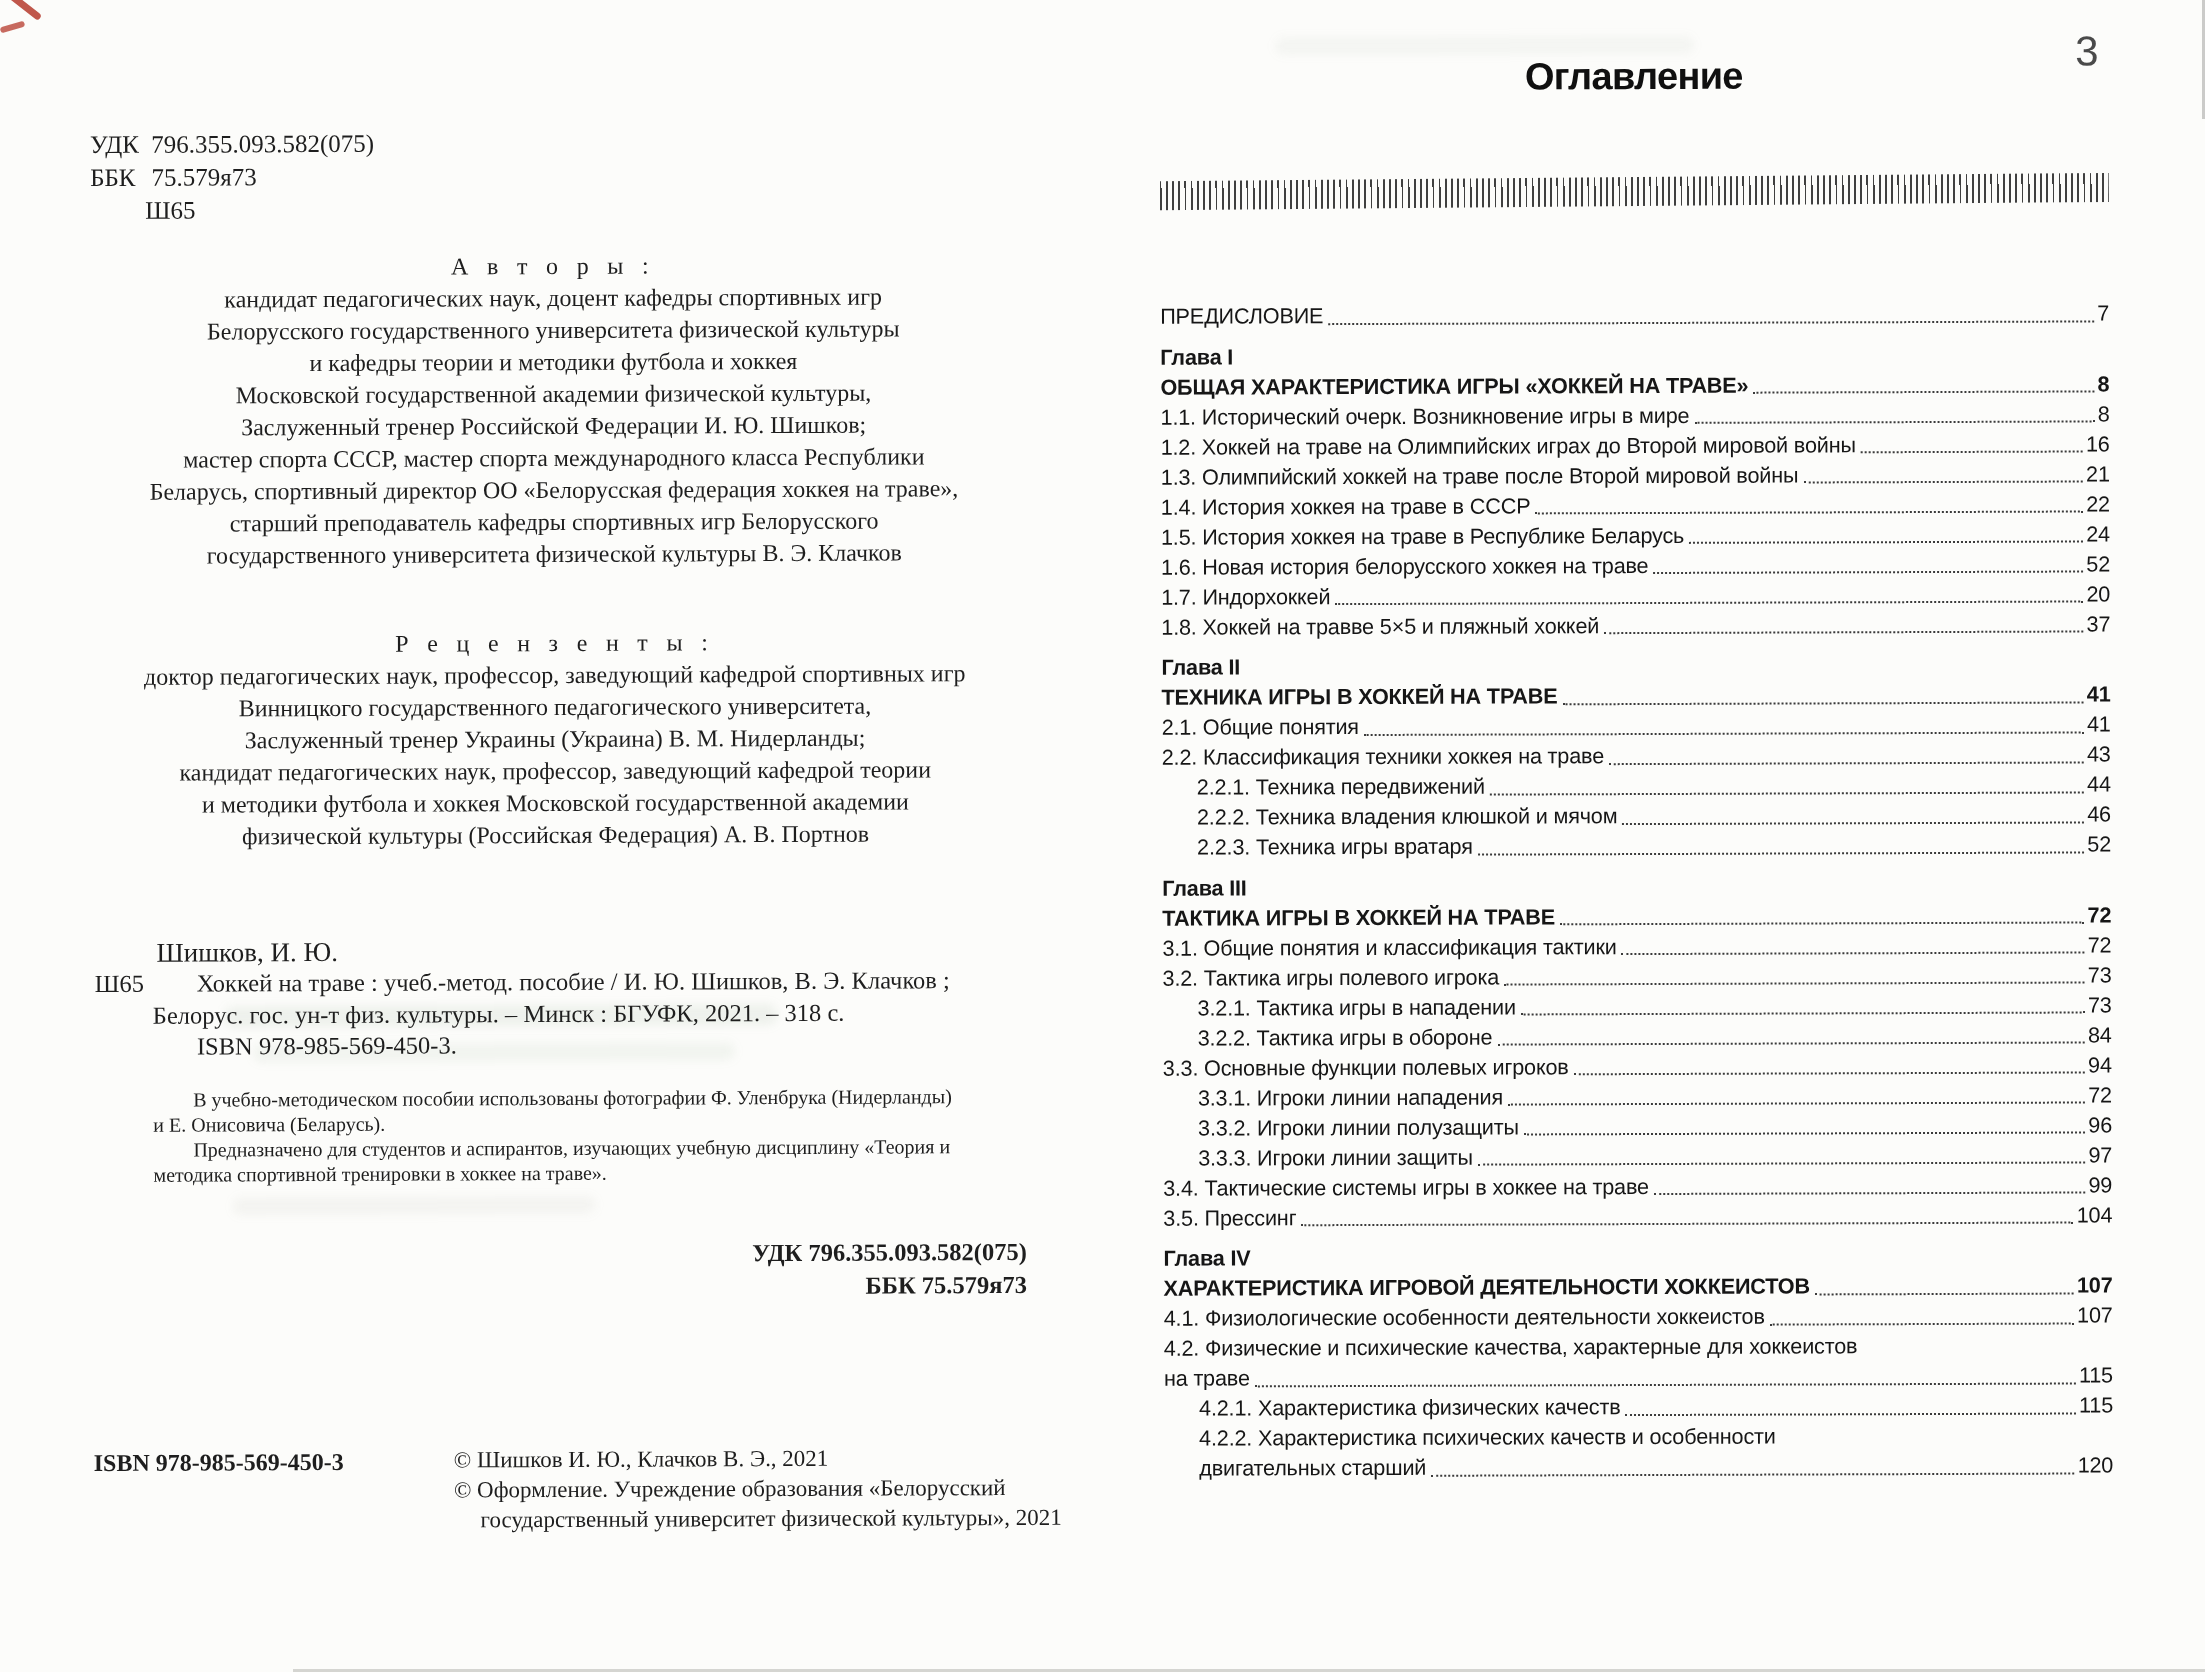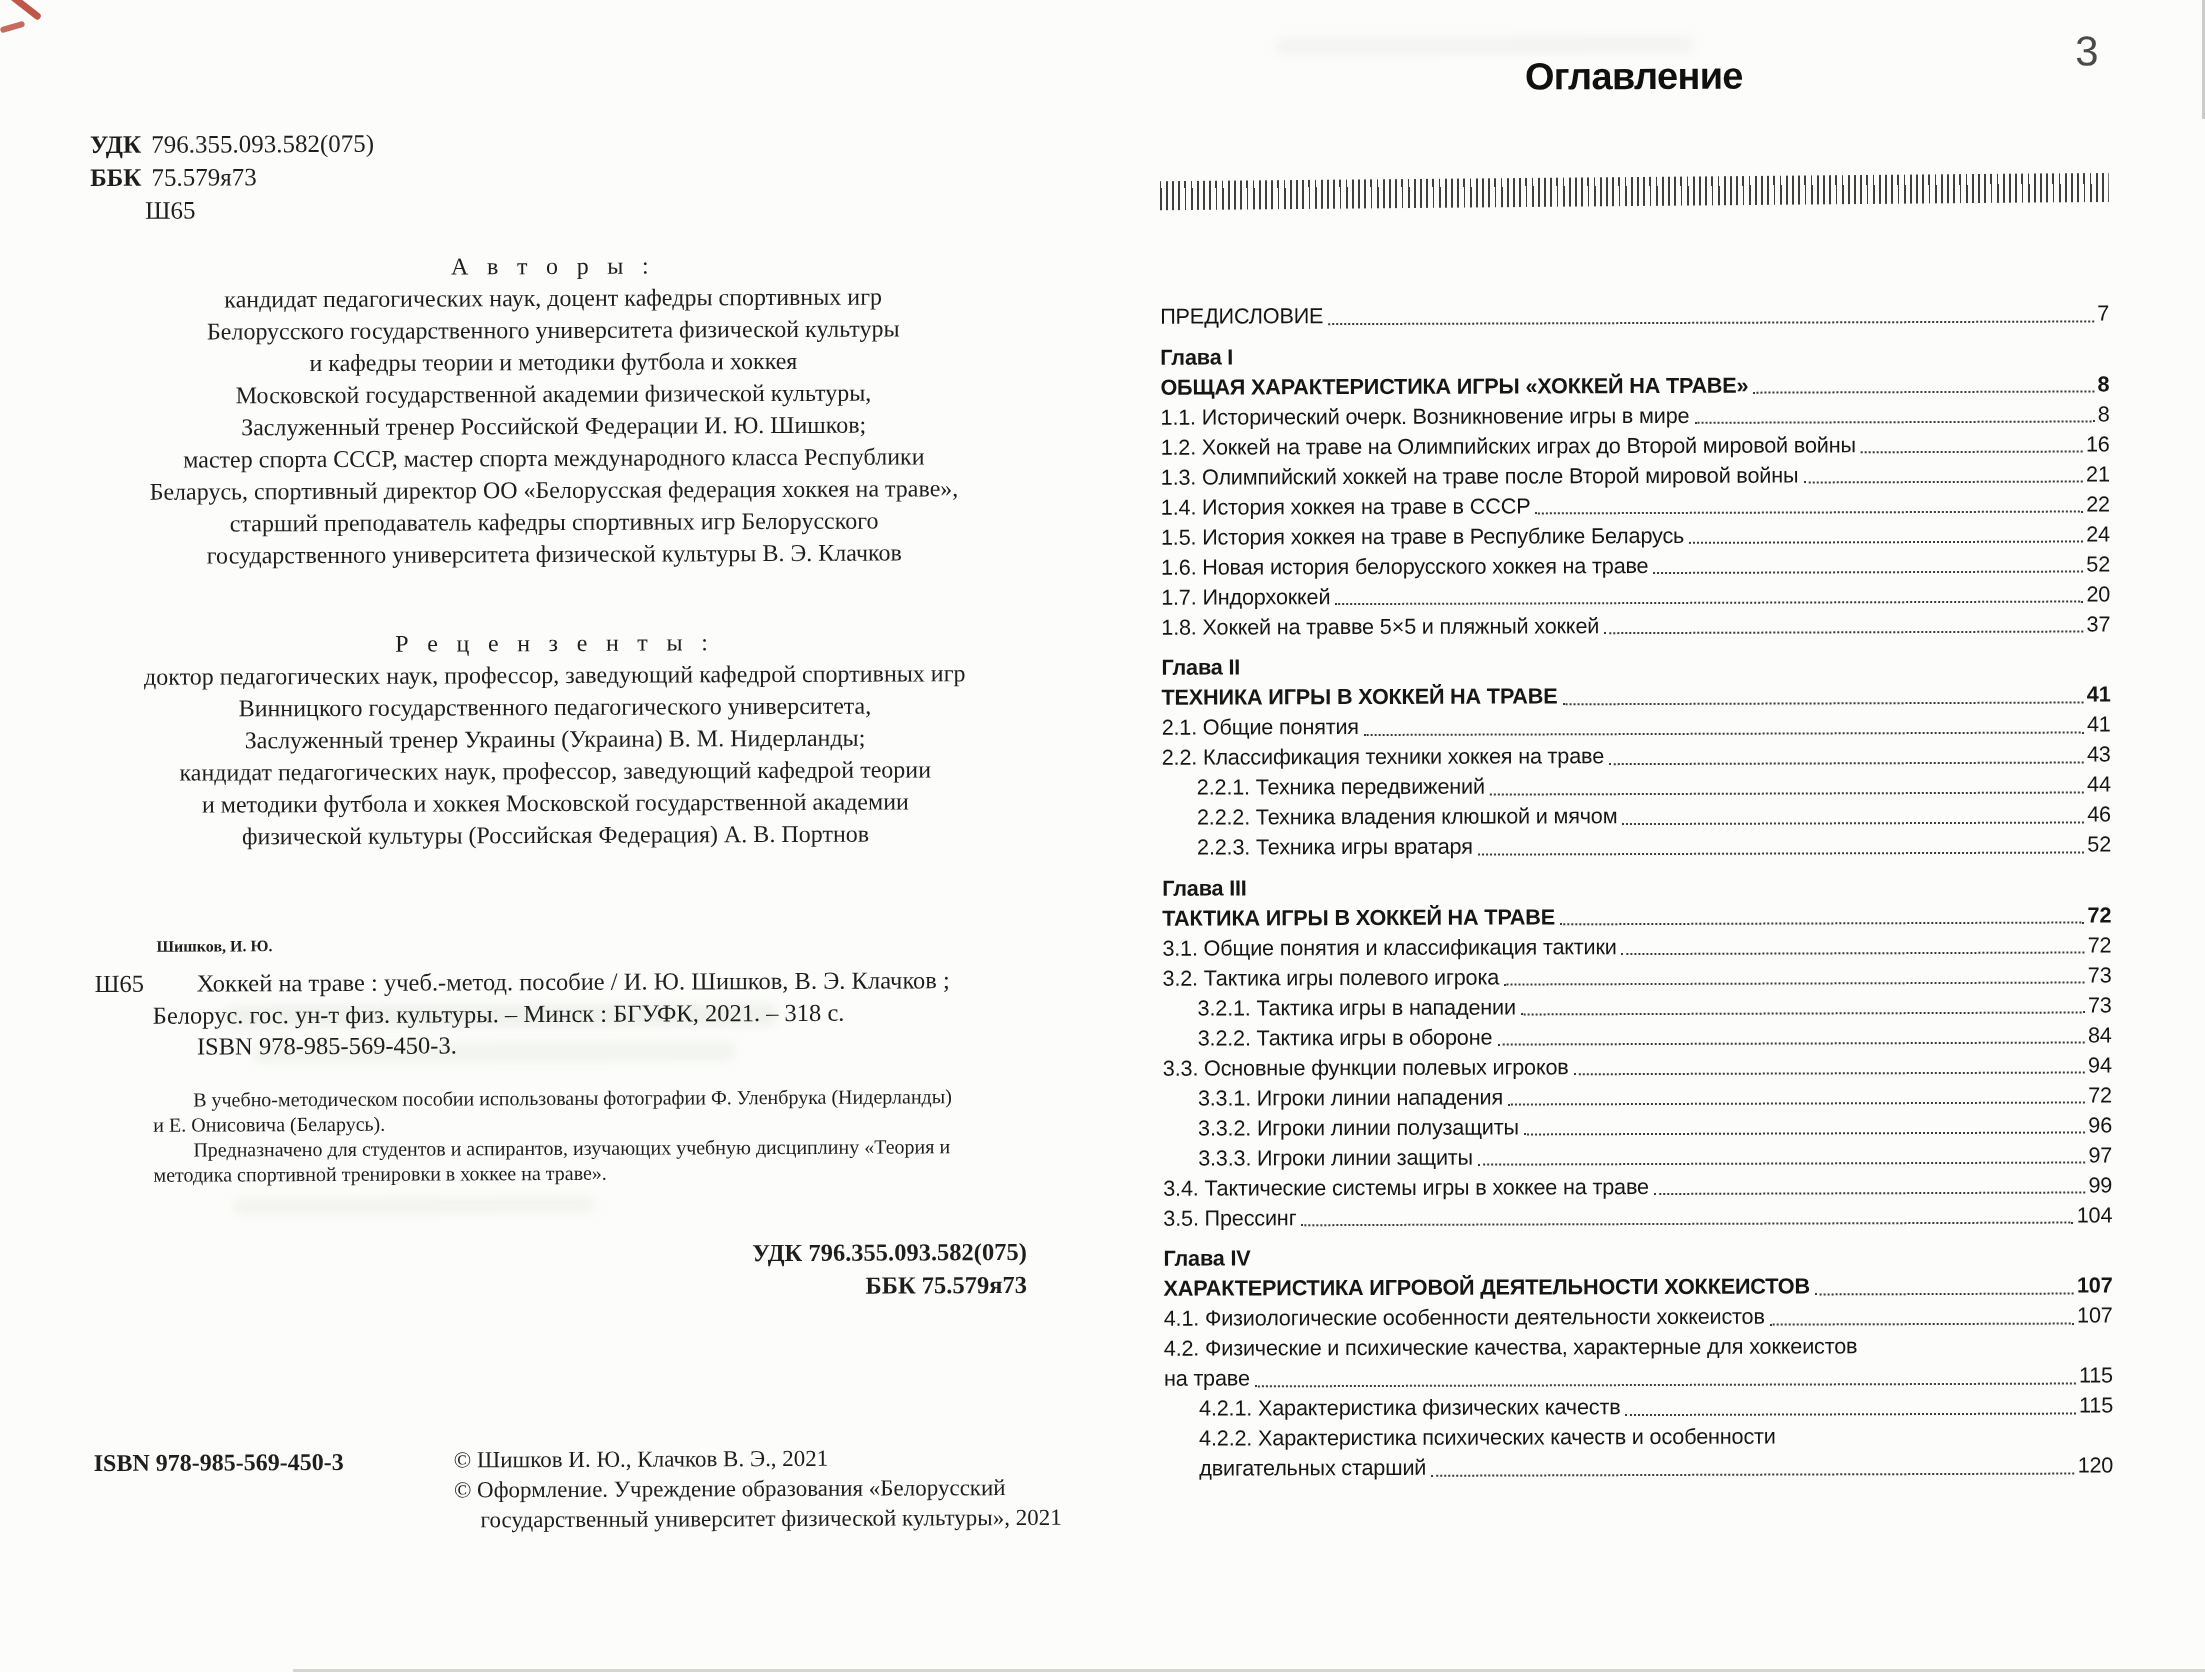--- a/index.html
+++ b/index.html
@@ -12,28 +12,28 @@
   .pen-mark{position:absolute;background:#b5392b;border-radius:3.5px;}
   .pen-mark.m1{left:5.6px;top:2.8px;width:38px;height:7px;transform:rotate(38deg);opacity:.85;}
   .pen-mark.m2{left:0px;top:24px;width:25px;height:6.3px;transform:rotate(-16deg);opacity:.75;}
   .bleed{position:absolute;filter:blur(4.9px);border-radius:8.4px;}
   .edge-bottom{position:absolute;left:293px;right:0;bottom:0;height:4.2px;background:rgba(110,110,105,.28);}
   .edge-right{position:absolute;right:0;top:0;width:2.8px;height:119px;background:rgba(90,90,90,.30);}
 
   
   .page-left{position:absolute;left:0;top:0;width:1103px;height:1673px;transform:rotate(-0.25deg);}
   .catalog-top{position:absolute;left:93px;top:126px;font-size:25px;line-height:33px;}
-  .catalog-top .lbl{display:inline-block;width:55px;font-weight:bold;}
+  .catalog-top .lbl{display:inline-block;width:55px;}
   .catalog-top .code-row{padding-left:55px;}
   .center-block{position:absolute;left:56px;width:999px;text-align:center;font-size:24px;line-height:32px;}
   .authors-block{top:250px;}
   .reviewers-block{top:627px;}
   .spaced{letter-spacing:6.3px;}
   .em{}
-  .citation-author{position:absolute;left:156px;top:936px;font-size:16px;font-weight:bold;}
+  .citation-author{position:absolute;left:156px;top:936px;font-size:27px;font-weight:normal;}
   .cit-code{position:absolute;left:94px;top:968px;font-size:24.5px;}
   .cit-title{position:absolute;left:196px;top:968px;font-size:24.5px;}
   .cit-pub{position:absolute;left:152px;top:1000px;font-size:24.5px;}
   .cit-isbn{position:absolute;left:196px;top:1031px;font-size:24.5px;}
   .ann{position:absolute;font-size:20px;line-height:25px;}
   .ann.l1{left:192px;top:1086px;}
   .ann.l2{left:152px;top:1111px;}
   .ann.l3{left:192px;top:1136px;}
   .ann.l4{left:152px;top:1161px;}
   .catalog-bottom{position:absolute;right:78px;top:1237px;text-align:right;font-size:24.5px;line-height:33px;font-weight:bold;}

